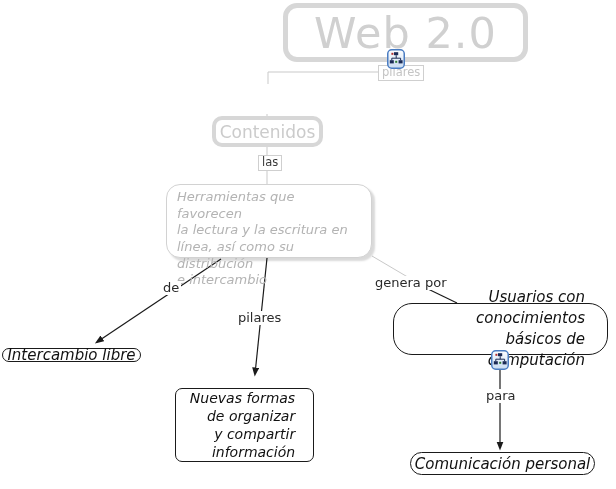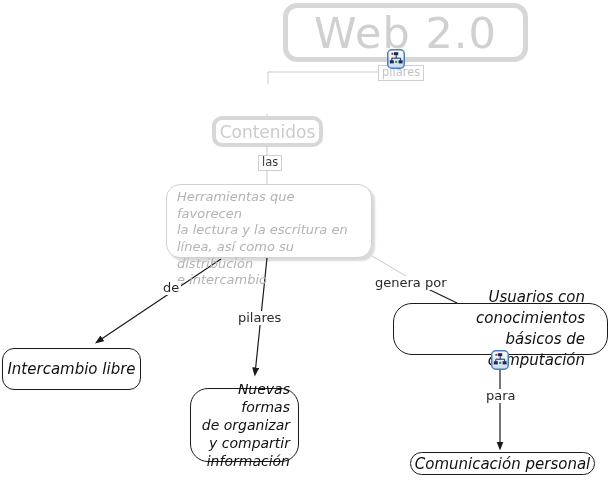--- a/index.html
+++ b/index.html
@@ -30,25 +30,25 @@
     box-shadow:3px 3px 2px rgba(0,0,0,0.15);
     padding:4px 10px;align-items:flex-start;
     font-style:italic;font-size:13px;line-height:1.28;color:var(--muted-text);
     white-space:pre-line;text-align:left;
   }
   .black-node{
     border:1px solid var(--node-border);color:var(--node-text);
     font-style:italic;white-space:pre-line;
   }
   .intercambio{
-    left:2px;top:348px;width:139px;height:42px;border-radius:12px;
+    left:2px;top:348px;width:139px;height:14px;border-radius:12px;
     justify-content:center;font-size:15px;
   }
   .nuevas{
-    left:190px;top:388px;width:109px;height:74px;border-radius:18px;
+    left:175px;top:388px;width:139px;height:74px;border-radius:7px;
     justify-content:center;text-align:right;font-size:14px;line-height:1.3;
     padding:0 8px 0 4px;
   }
   .usuarios{
     left:393px;top:303px;width:215px;height:52px;border-radius:19px;
     justify-content:flex-end;text-align:right;font-size:15px;line-height:1.4;
     padding:0 22px;
   }
   .comunicacion{
     left:410px;top:452px;width:185px;height:23px;border-radius:12px;

